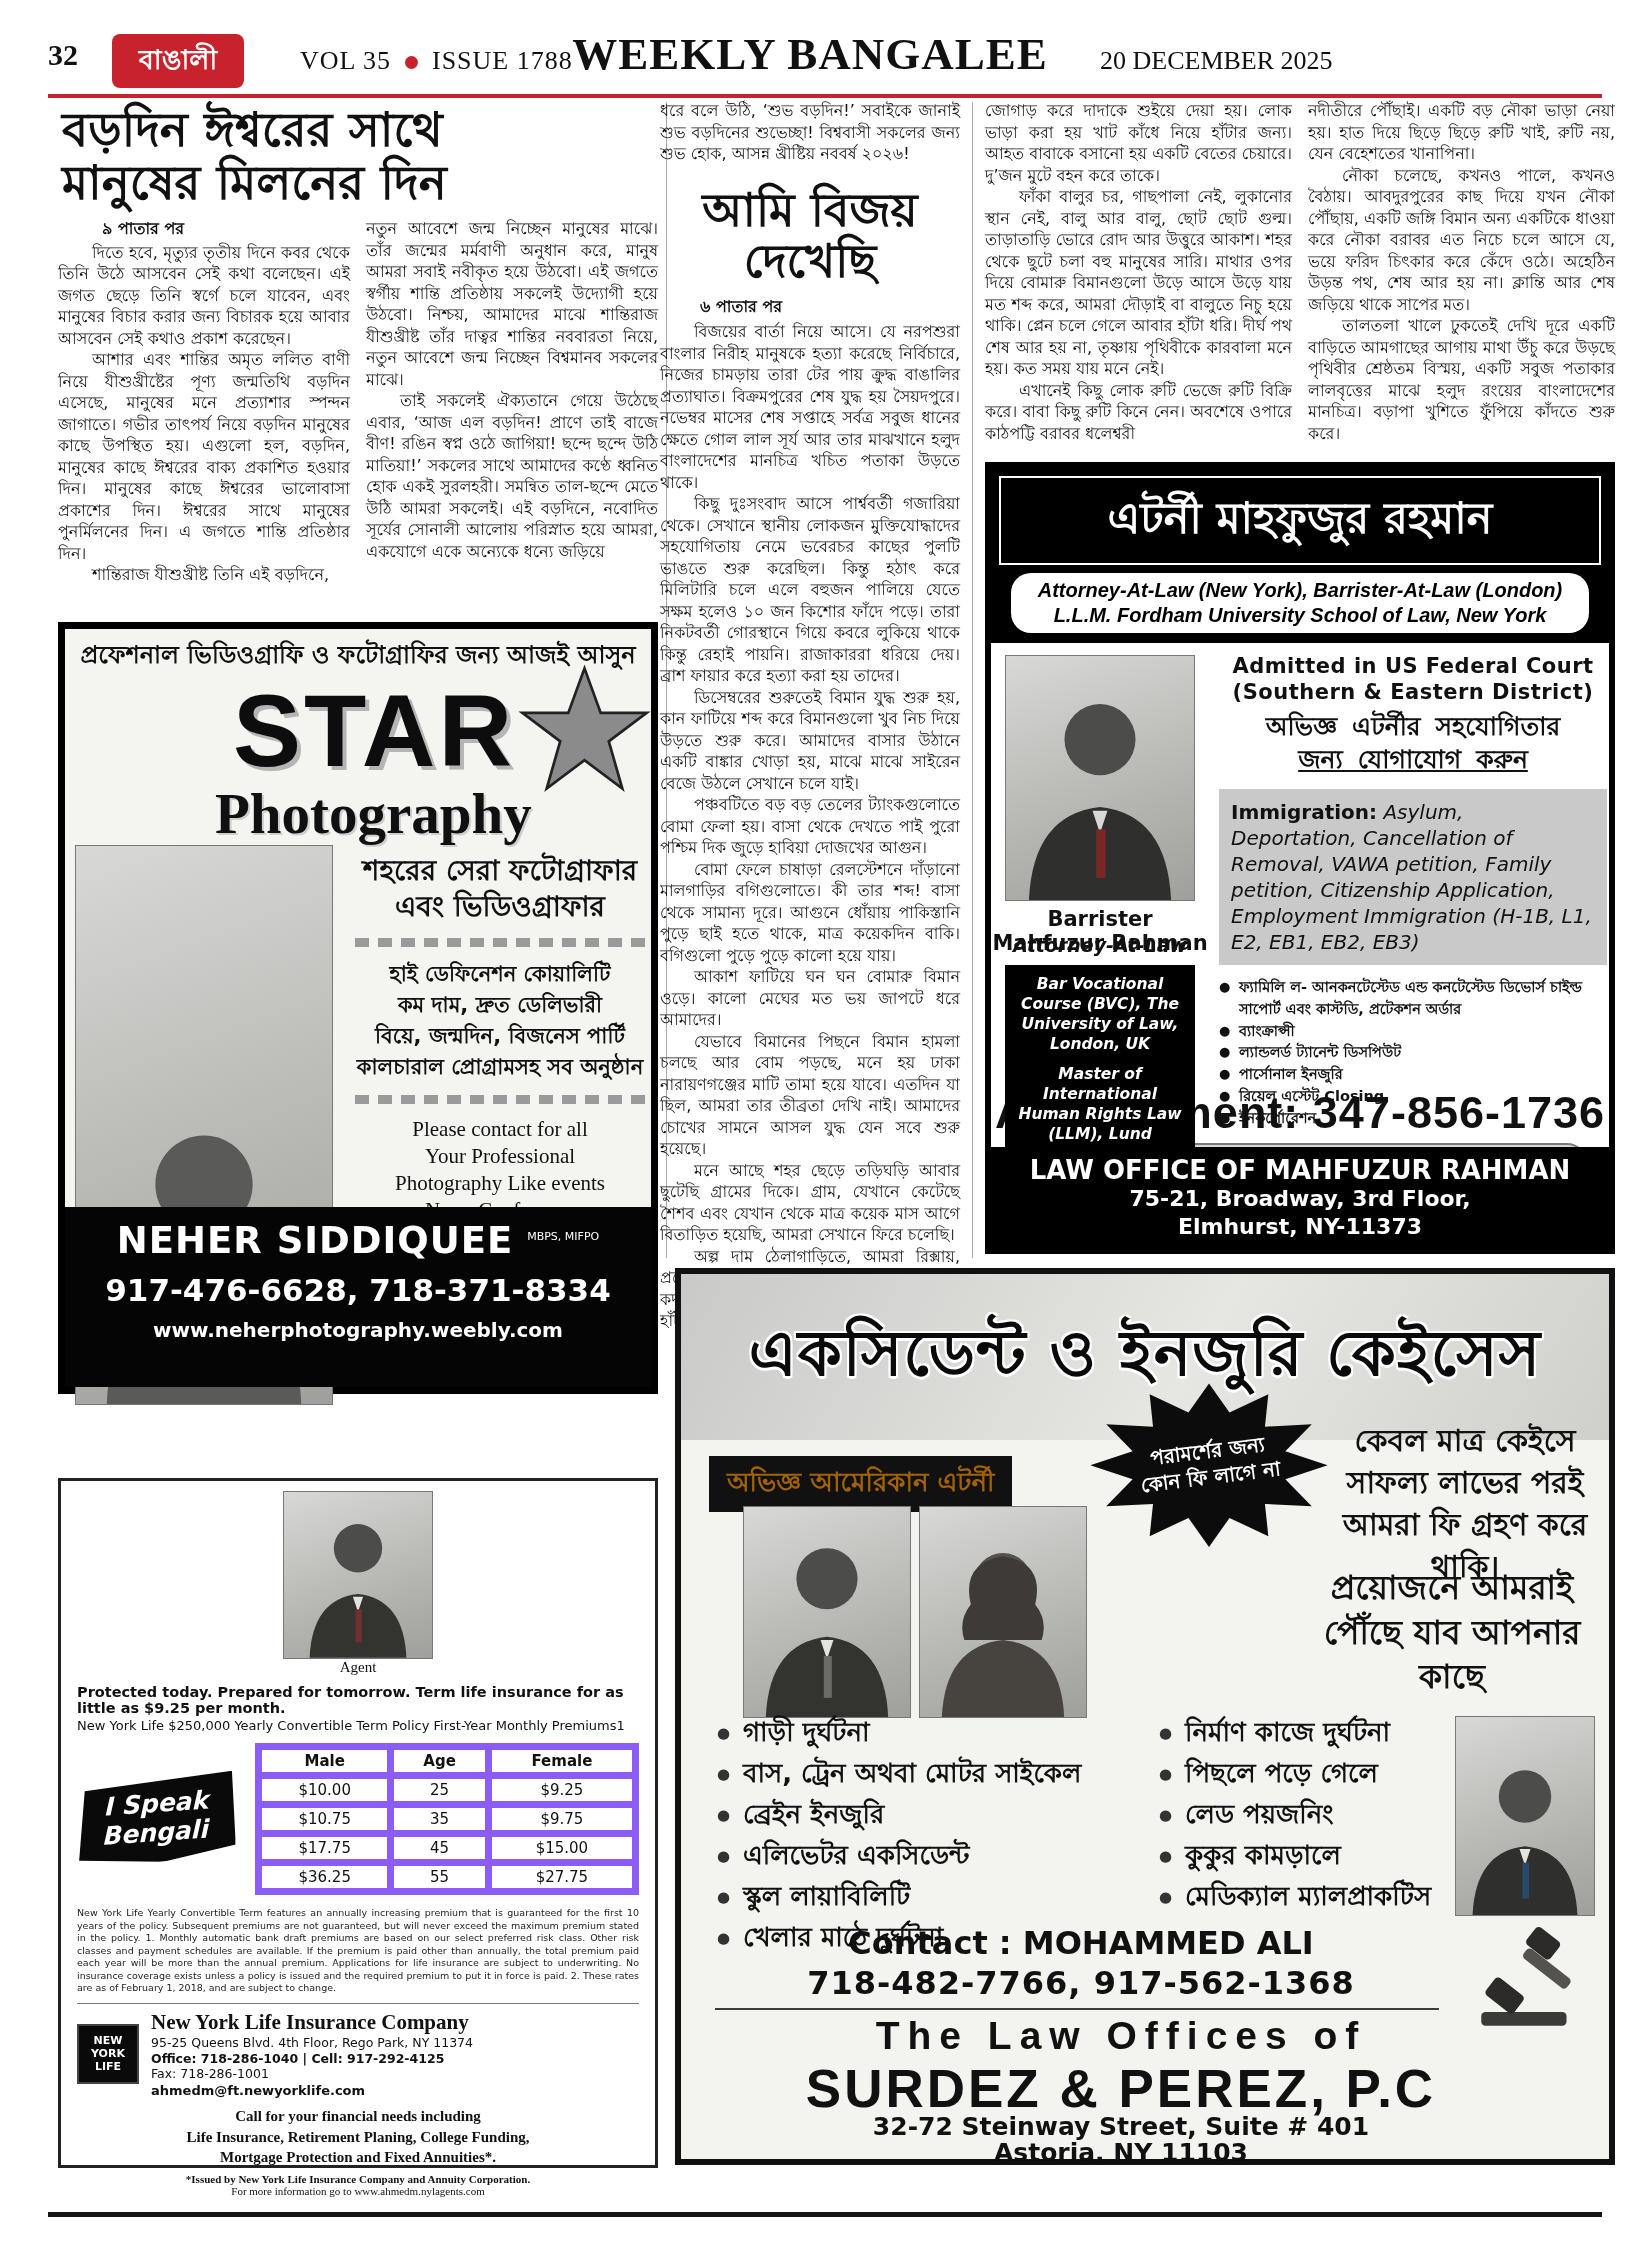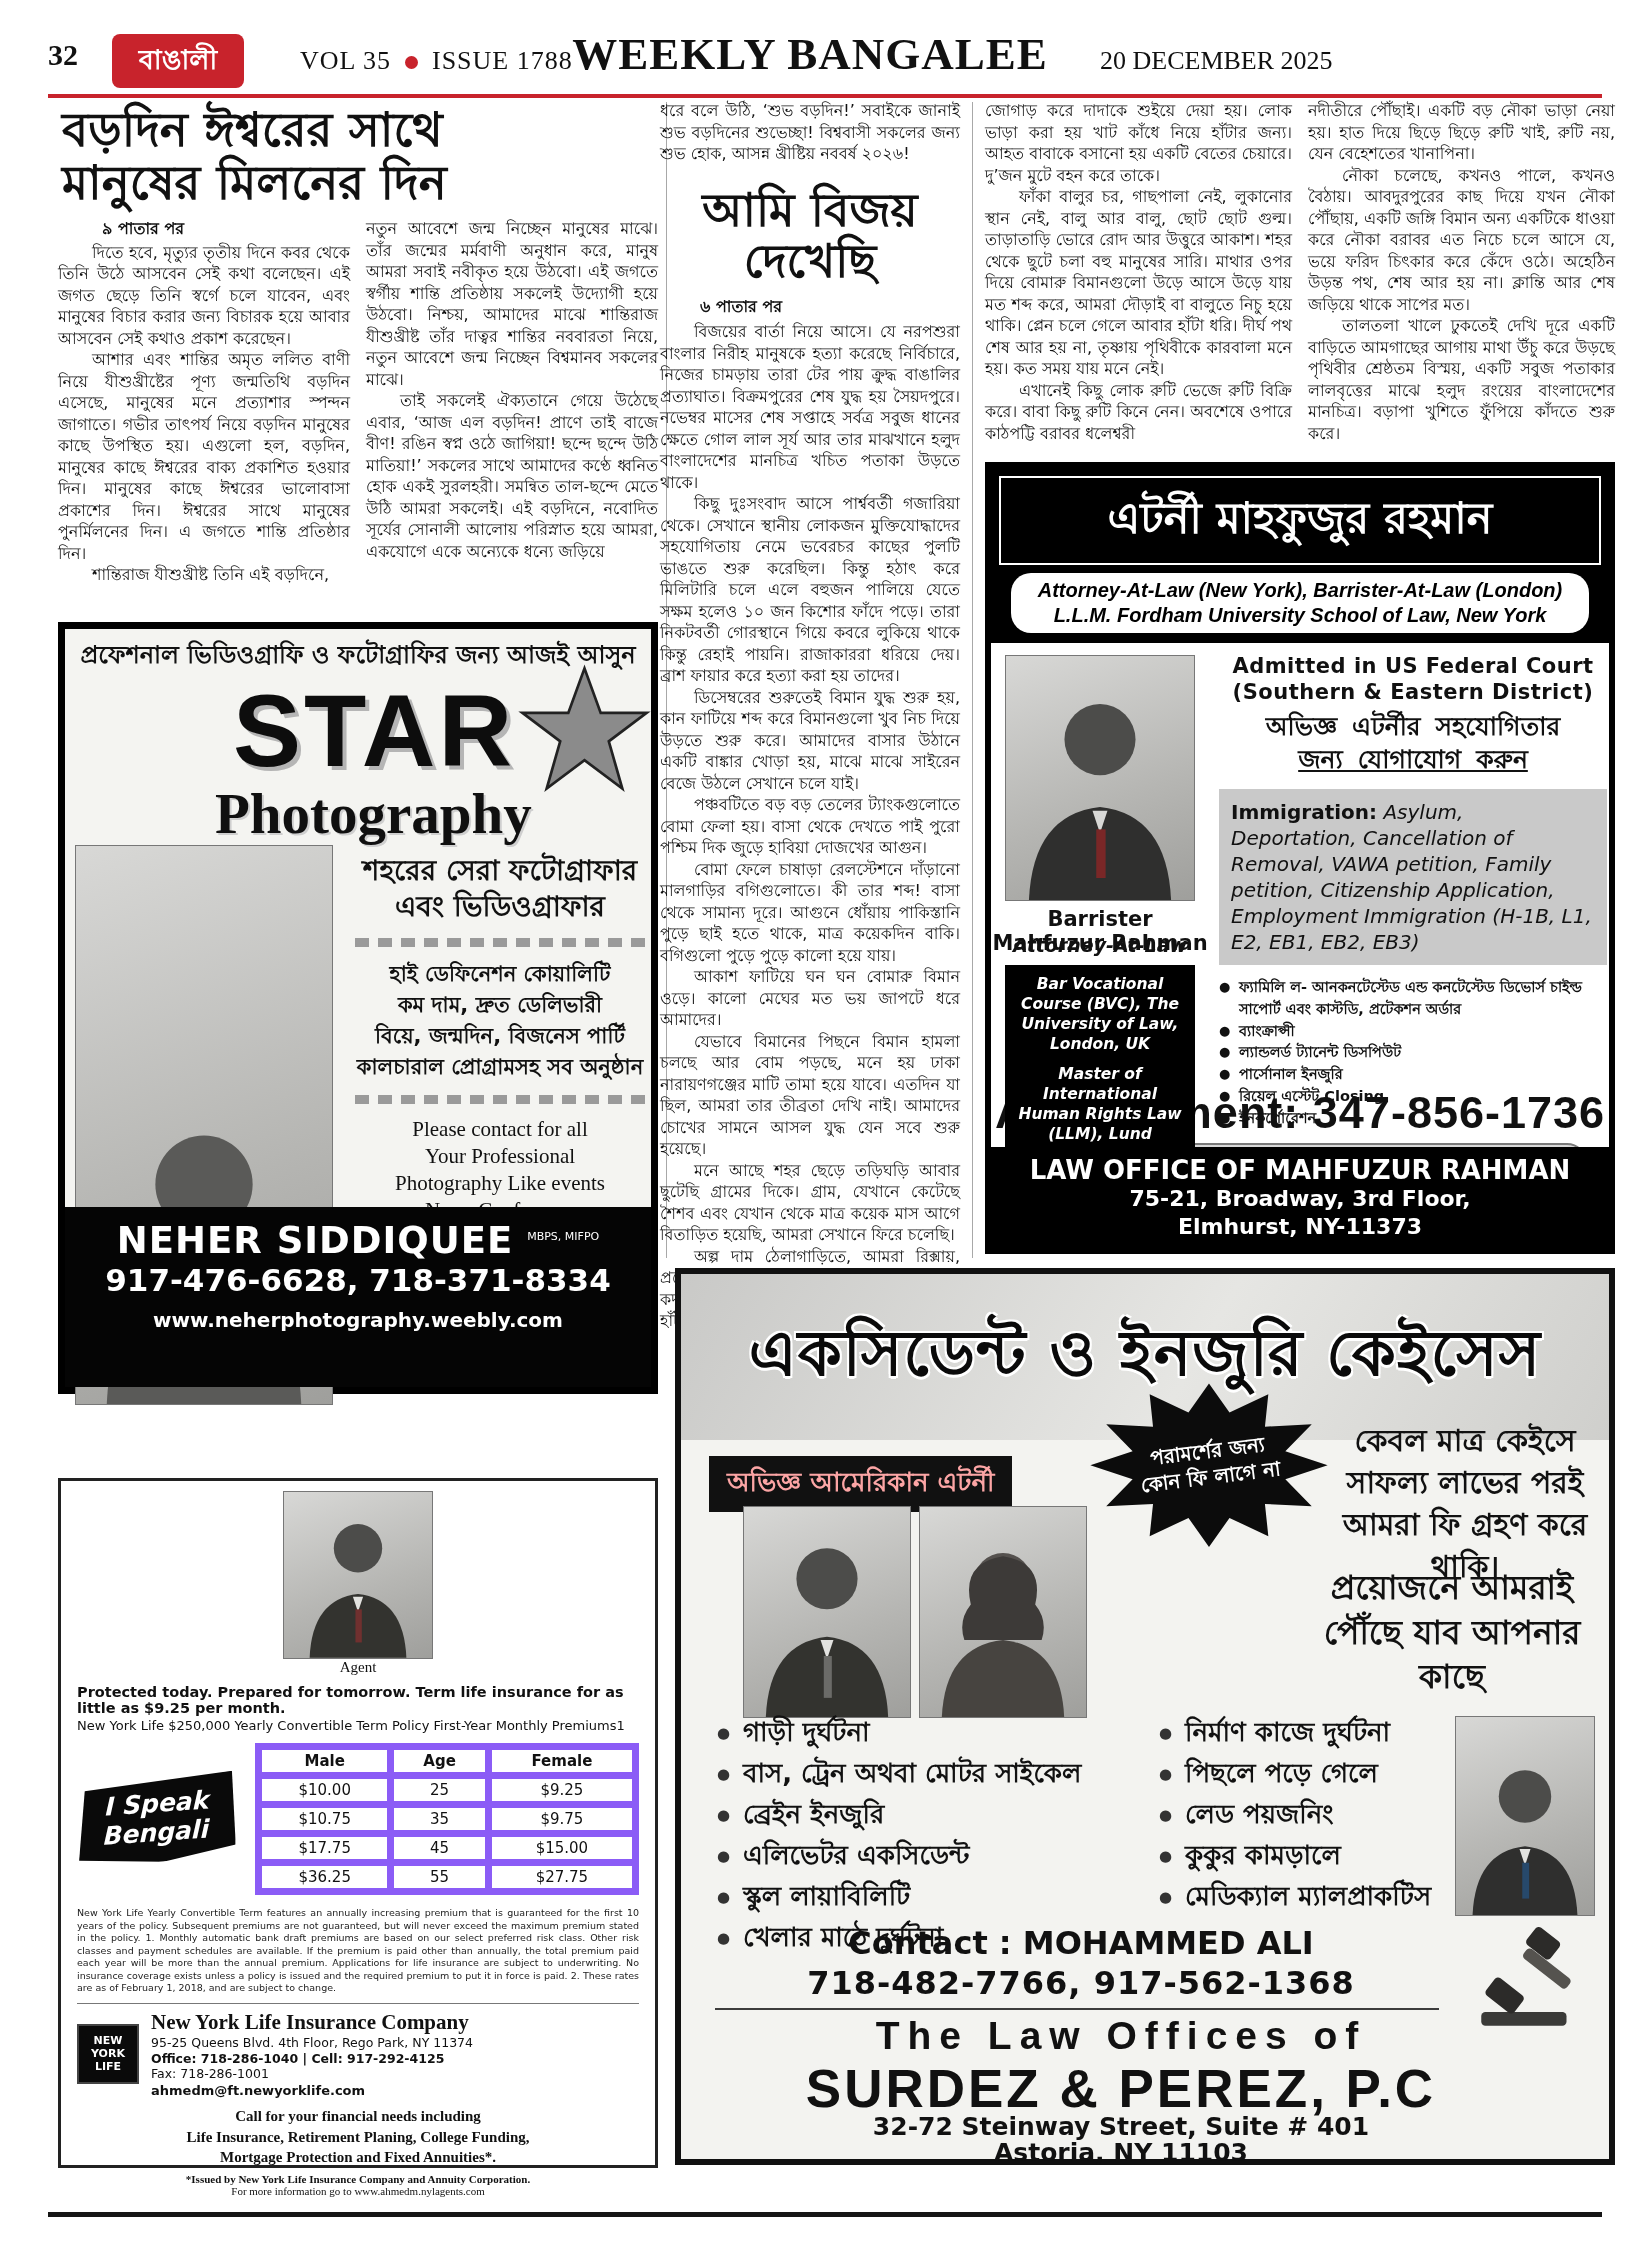--- a/index.html
+++ b/index.html
@@ -53,21 +53,21 @@
                  text-shadow:2px 2px 0 #cfcfcf; font-family:"Liberation Serif", serif; }
   .star-photo { position:absolute; left:10px; top:216px; width:258px; height:560px; }
   .star-right { position:absolute; left:284px; top:224px; width:302px; text-align:center; }
   .star-tag { font-weight:bold; font-size:28px; line-height:1.3; }
   .dotted { height:9px; margin:12px 6px; background:repeating-linear-gradient(90deg,#9a9a9a 0 14px,transparent 14px 23px); }
   .star-services div { font-weight:bold; font-size:21px; line-height:31px; }
   .star-contact div { font:21px "Liberation Serif", serif; line-height:27px; }
   .star-footer { position:absolute; left:0; right:0; bottom:0; height:180px; background:#050505; color:#fff; text-align:center; padding-top:12px; }
   .star-name { font-size:37px; font-weight:900; letter-spacing:1px; }
   .star-name sup { font-size:11px; font-weight:normal; letter-spacing:0; }
-  .star-phones { font-size:31px; font-weight:bold; }
+  .star-phones { font-size:31px; font-weight:bold; margin-top:10px; }
   .star-web { font-size:20px; font-weight:bold; margin-top:10px; }
 
   
   .atty-ad { position:absolute; left:985px; top:462px; width:630px; height:792px; border:6px solid #000; background:#fff; }
   .atty-head { background:#000; color:#fff; padding:8px; }
   .atty-head-inner { border:2px solid #fff; padding:8px 4px 6px; text-align:center; font-weight:bold; font-size:43px; }
   .atty-pill { margin:8px auto 2px; width:96%; background:#fff; color:#000; border-radius:20px;
                font-style:italic; font-weight:bold; font-size:20px; line-height:1.25; text-align:center; padding:5px 8px;
                font-family:"Liberation Sans", sans-serif; }
   .atty-body { position:relative; height:442px; }
@@ -94,21 +94,21 @@
   .atty-office { font-weight:bold; font-size:26px; }
   .atty-addr { font-weight:bold; font-size:22px; line-height:1.3; }
 
   
   .acc-ad { position:absolute; left:675px; top:1268px; width:940px; height:897px; border:6px solid #111;
             background:#f3f3f0; }
   .acc-hero { position:relative; height:166px; background:linear-gradient(120deg,#c9c9c7,#e6e6e3 55%,#cfcfcc);
               display:flex; align-items:center; justify-content:center; }
   .acc-headline { font-weight:900; font-size:63px; letter-spacing:1px; color:#0a0a0a;
         text-shadow:-2px -2px 0 #fff, 2px -2px 0 #fff, -2px 2px 0 #fff, 2px 2px 0 #fff, 0 3px 0 #fff; }
-  .acc-label { position:absolute; left:28px; top:182px; background:#111; color:#fca5a5; font-weight:bold; font-size:26px;
+  .acc-label { position:absolute; left:28px; top:182px; background:#111; color:#a16207; font-weight:bold; font-size:26px;
                padding:6px 18px; }
   .acc-photo1 { position:absolute; left:62px; top:232px; width:168px; height:212px; }
   .acc-photo2 { position:absolute; left:238px; top:232px; width:168px; height:212px; }
   .acc-burst { position:absolute; left:408px; top:104px; width:240px; height:172px; }
   .acc-burst svg { position:absolute; inset:0; }
   .acc-burst .txt { position:absolute; inset:0; display:flex; flex-direction:column; align-items:center; justify-content:center;
                     color:#fff; font-weight:bold; font-size:20px; line-height:1.3; transform:rotate(-7deg); text-align:center; }
   .acc-fee { position:absolute; left:636px; top:146px; width:296px; text-align:center; font-weight:800; font-size:30px; line-height:1.4; }
   .acc-reach { position:absolute; left:606px; top:292px; width:330px; text-align:center; font-weight:800; font-size:33px; line-height:1.35; }
   .acc-cases { position:absolute; list-style:none; }

